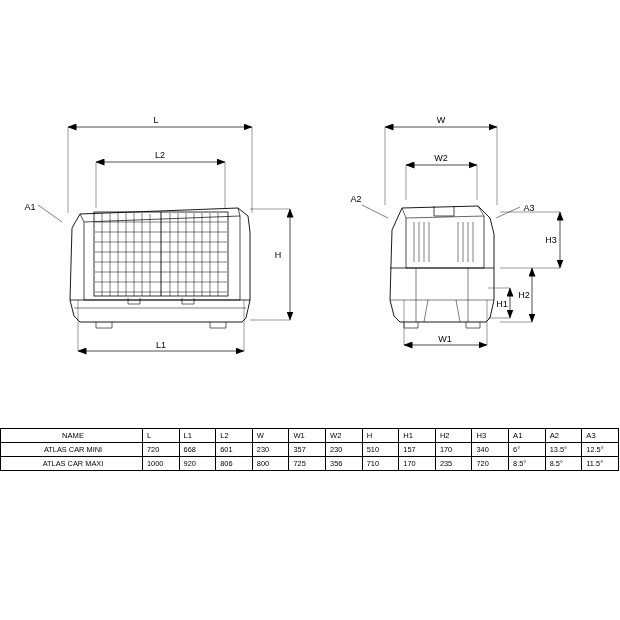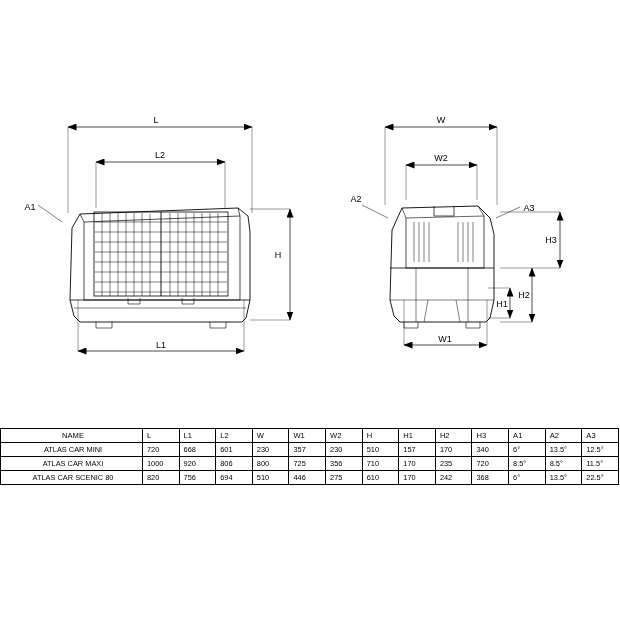--- a/index.html
+++ b/index.html
@@ -262,33 +262,17 @@
           <td class="num">725</td>
           <td class="num">356</td>
           <td class="num">710</td>
           <td class="num">170</td>
           <td class="num">235</td>
           <td class="num">720</td>
           <td class="num">8.5°</td>
           <td class="num">8.5°</td>
           <td class="num">11.5°</td>
         </tr>
-        <tr>
-          <td class="name-col">ATLAS CAR SCENIC 80</td>
-          <td class="num">820</td>
-          <td class="num">756</td>
-          <td class="num">694</td>
-          <td class="num">510</td>
-          <td class="num">446</td>
-          <td class="num">275</td>
-          <td class="num">610</td>
-          <td class="num">170</td>
-          <td class="num">242</td>
-          <td class="num">368</td>
-          <td class="num">6°</td>
-          <td class="num">13.5°</td>
-          <td class="num">22.5°</td>
-        </tr>
       </tbody>
     </table>
   </div>
 
 </div>
 
 </body></html>

